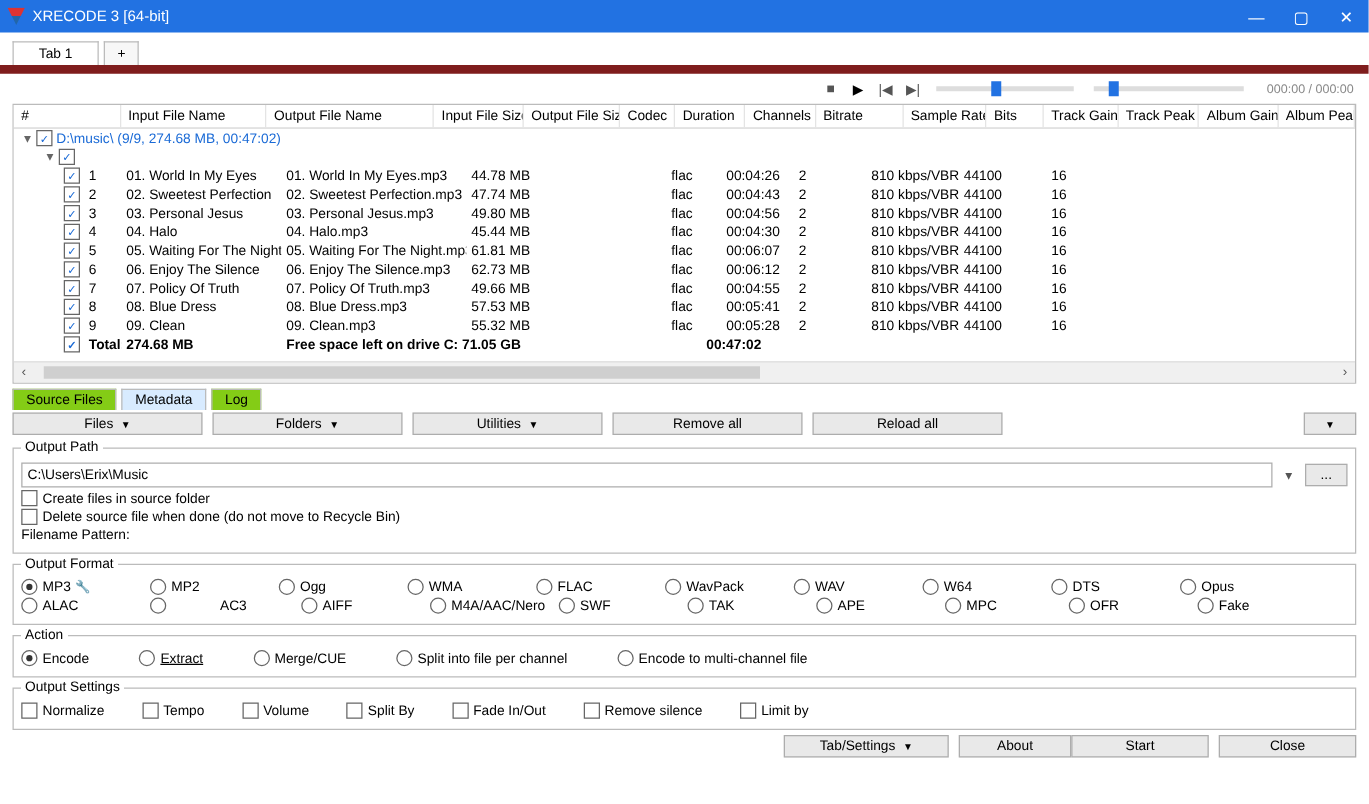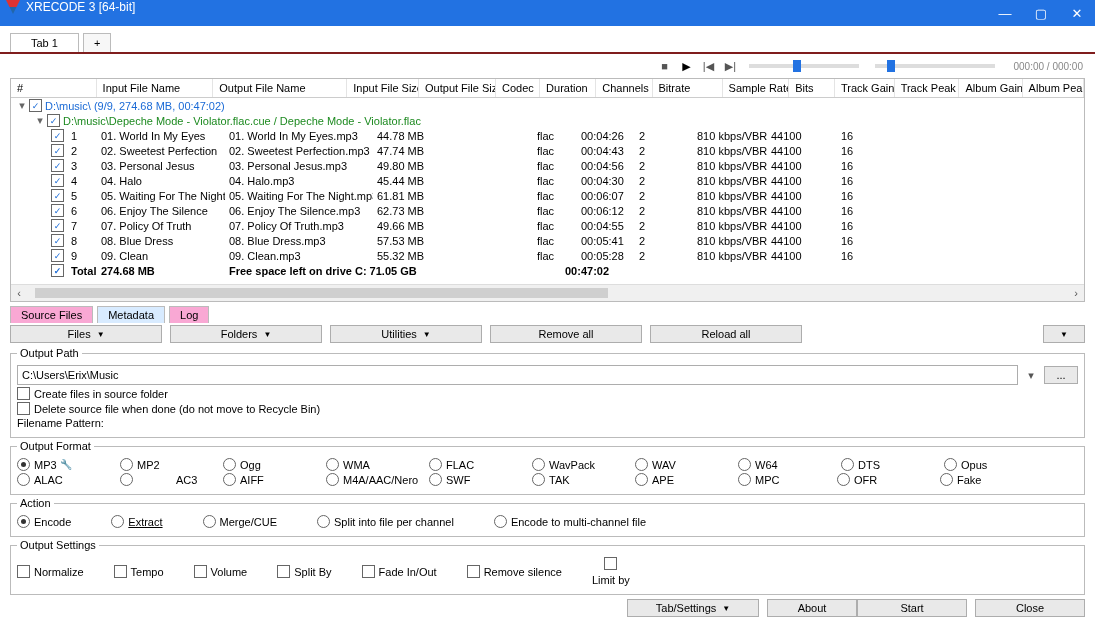--- a/index.html
+++ b/index.html
@@ -1,21 +1,21 @@
 <!DOCTYPE html>
 <html><head>
 <meta charset="utf-8">
 <style>
   html,body{margin:0;padding:0;font-family:"Segoe UI",Tahoma,sans-serif;font-size:11px;color:#000;background:#fff;width:1095px;height:643px;overflow:hidden}
-  .titlebar{background:#2272E2;color:#fff;height:26px;display:flex;padding:0 0 0 6px}
+  .titlebar{background:#2272E2;color:#fff;height:26px;display:flex;align-items:center;padding:0 0 0 6px}
   .titlebar .logo{width:14px;height:14px;background:linear-gradient(to bottom,#d33 50%,#26a 50%);clip-path:polygon(0 0,100% 0,50% 100%);margin-right:6px}
   .titlebar .title{flex:1;font-size:12px}
   .winbtns{display:flex}
   .winbtn{width:36px;height:26px;display:flex;align-items:center;justify-content:center;color:#fff;font-size:13px}
-  .tabstrip{height:22px;display:flex;align-items:flex-end;padding:4px 6px 0 10px;border-bottom:2px solid #7f1d1d}
+  .tabstrip{height:22px;display:flex;align-items:flex-end;padding:4px 6px 0 10px;border-bottom:7px solid #7f1d1d}
   .tab{border:1px solid #bbb;border-bottom:none;padding:3px 20px;background:#fff;font-size:11px;margin-right:4px}
   .tab.add{padding:3px 10px;background:#f7f7f7}
   .playerbar{height:24px;display:flex;align-items:center;justify-content:flex-end;padding:0 12px;gap:4px;font-size:10px;color:#555}
   .playerbar .pbtn{width:18px;text-align:center;color:#555;font-size:11px}
   .playerbar .pbtn.play{color:#000}
   .slider{width:110px;height:4px;background:#ddd;position:relative;margin:0 6px}
   .slider .thumb{position:absolute;top:-4px;width:8px;height:12px;background:#2272E2}
   .timelabel{color:#888;margin-left:8px}
   .grid{border:1px solid #bbb;margin:0 10px}
   .grid-head{display:flex;background:#fff;border-bottom:1px solid #ccc;font-size:11px}
@@ -27,21 +27,21 @@
   .row .c{padding:0 4px;white-space:nowrap;overflow:hidden}
   .chk{width:11px;height:11px;border:1px solid #666;display:inline-flex;align-items:center;justify-content:center;font-size:9px;color:#1a6ad6;margin-right:3px;flex:0 0 11px}
   .chk::before{content:"✓"}
   .twisty{width:10px;display:inline-block;text-align:center;color:#666;margin-right:2px}
   .bold{font-weight:600}
   .hscroll{height:16px;background:#f0f0f0;border-top:1px solid #ddd;display:flex;align-items:center}
   .hscroll .arrow{width:16px;text-align:center;color:#555}
   .hscroll .track{flex:1;height:12px;background:#f0f0f0;position:relative}
   .hscroll .thumb{position:absolute;left:8px;top:1px;width:55%;height:10px;background:#cfcfcf}
   .subtabs{margin:4px 10px 0 10px;display:flex;gap:4px}
-  .subtab{border:1px solid #bbb;border-bottom:none;padding:2px 10px;background:#f9a8d4}
+  .subtab{border:1px solid #bbb;border-bottom:none;padding:2px 10px;background:#84cc16}
   .subtab.active{background:#d8ebff}
   .toolbar{display:flex;margin:2px 10px 4px 10px;gap:8px}
   .tbtn{border:1px solid #adadad;background:#e9e9e9;padding:2px 0;width:150px;text-align:center;display:flex;align-items:center;justify-content:center;gap:6px}
   .tbtn .caret{font-size:8px}
   .tbtn.icon{width:40px}
   fieldset{border:1px solid #bbb;margin:2px 10px 2px 10px;padding:4px 6px 6px 6px}
   legend{font-size:11px;padding:0 3px}
   .line{display:flex;align-items:center;gap:6px;margin:2px 0}
   input[type=text]{border:1px solid #adadad;font:inherit;padding:1px 4px;height:16px}
   .btn{border:1px solid #adadad;background:#e9e9e9;padding:2px 14px;min-width:60px;text-align:center}
@@ -106,21 +106,20 @@
   </div>
   <div class="grid-body">
     <div class="row parent">
       <span class="twisty">▾</span>
       <span class="chk"></span>
       <span>D:\music\ (9/9, 274.68 MB, 00:47:02)</span>
     </div>
     <div class="row cue" style="padding-left:24px">
       <span class="twisty">▾</span>
       <span class="chk"></span>
-      <span>D:\music\Depeche Mode - Violator.flac.cue / Depeche Mode - Violator.flac</span>
     </div>
     <div id="track-rows">
         <div class="row" style="padding-left: 40px;">
           <span class="chk"></span>
    <span class="c" style="width:22px">1</span>
    <span class="c" style="width:120px">01. World In My Eyes</span>
    <span class="c" style="width:140px">01. World In My Eyes.mp3</span>
    <span class="c" style="width:70px">44.78 MB</span>
    <span class="c" style="width:74px"></span>
    <span class="c" style="width:36px">flac</span>
@@ -355,21 +354,21 @@
       <label class="opt" style="width: 103px;">
         <span class="radio "></span>
         <span>Opus</span>
       </label>
     </div>
   <div class="line" id="fmt-row2" style="gap:0">
       <label class="opt" style="width: 103px;">
         <span class="radio "></span>
         <span>ALAC</span>
       </label>
-      <label class="opt" style="width: 103px; gap: 43px;">
+      <label class="opt" style="width: 121px; gap: 43px;">
         <span class="radio "></span>
         <span>AC3</span>
       </label>
       <label class="opt" style="width: 103px;">
         <span class="radio "></span>
         <span>AIFF</span>
       </label>
       <label class="opt" style="width: 103px;">
         <span class="radio "></span>
         <span>M4A/AAC/Nero</span>
@@ -447,21 +446,21 @@
         <span>Split By</span>
       </label>
       <label class="opt" style="min-width: auto;">
         <span class="check"></span>
         <span>Fade In/Out</span>
       </label>
       <label class="opt" style="min-width: auto;">
         <span class="check"></span>
         <span>Remove silence</span>
       </label>
-      <label class="opt" style="min-width: auto; flex-direction: column;">
+      <label class="opt" style="min-width: auto;">
         <span class="check"></span>
         <span>Limit by</span>
       </label>
     </div>
 </fieldset>
 
 <div class="footer">
   <div class="left">
     <div class="tbtn" style="width:130px">
         <span>Tab/Settings</span>

